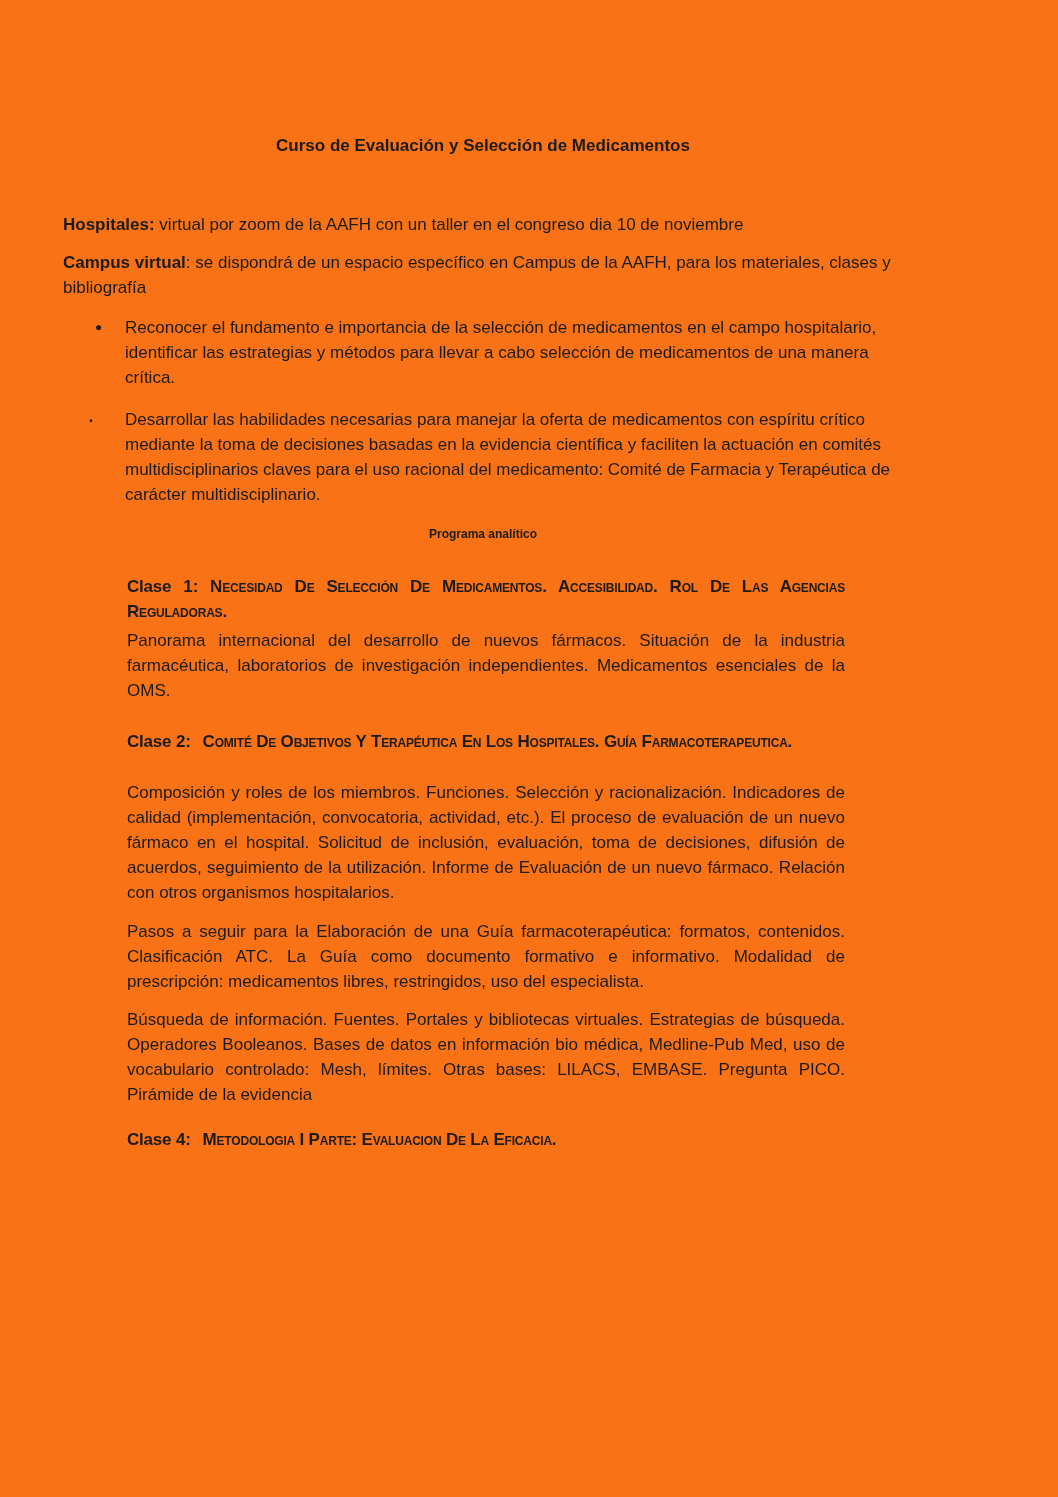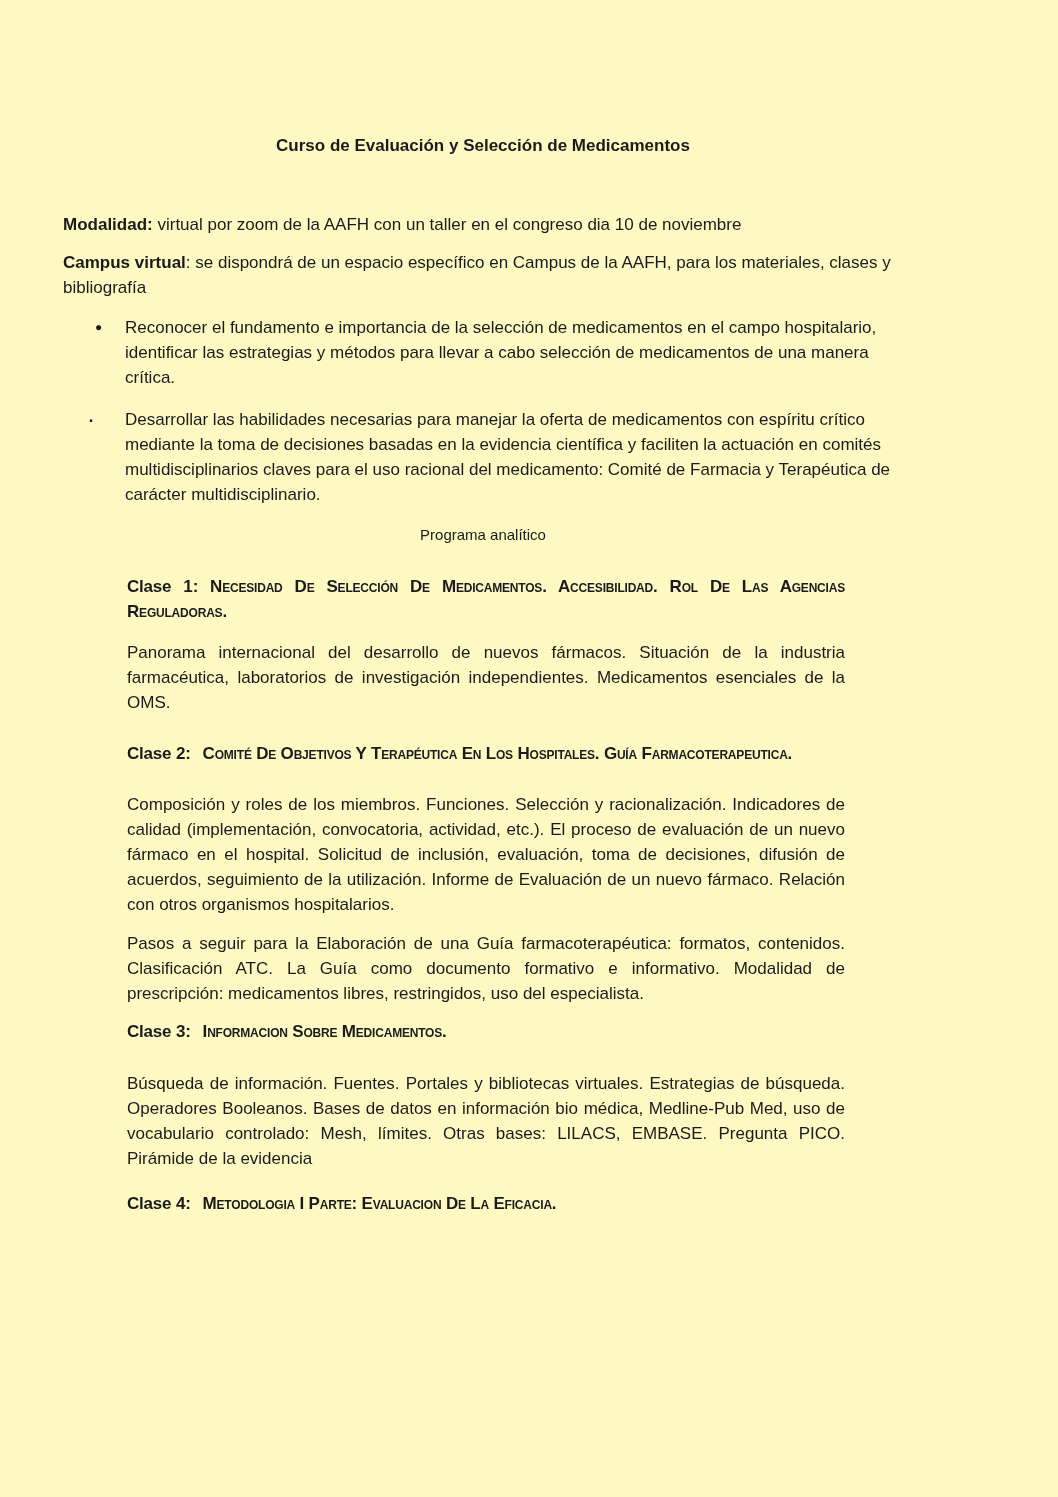--- a/index.html
+++ b/index.html
@@ -5,21 +5,21 @@
   html, body {
     margin: 0;
     padding: 0;
     background: #ffffff;
   }
   .page {
     position: relative;
     width: 1058px;
     height: 1497px;
     box-sizing: border-box;
-    background: #fef9c3;
+    background: #f97316;
     padding: 133px 155px 0 63px;
     font-family: "Liberation Sans", "DejaVu Sans", sans-serif;
     font-size: 17px;
     line-height: 25px;
     color: #1b1b1b;
     overflow: hidden;
   }
   .doc-title {
     font-size: 17px;
     line-height: 25px;
@@ -52,56 +52,56 @@
     font-size: 12px;
     line-height: 21px;
   }
   .marker.dot {
     left: 24px;
     top: -1px;
     font-size: 24px;
     line-height: 25px;
   }
   .program-heading {
-    font-size: 15px;
+    font-size: 12px;
     line-height: 25px;
-    font-weight: 400;
+    font-weight: 700;
     text-align: center;
     margin: 0 0 27px 0;
   }
   .class-title {
     font-weight: 700;
     text-align: justify;
     margin-left: 64px;
     width: 718px;
     letter-spacing: -0.2px;
   }
   .class-title .class-label { padding-right: 12px; }
   .class-title .class-text { font-variant: small-caps; }
   .body-par {
     text-align: justify;
     margin-left: 64px;
     width: 718px;
   }
   .mb14 { margin-bottom: 14px; }
-  .mb18 { margin-bottom: 16px; }
+  .mb18 { margin-bottom: 4px; }
   .mb20 { margin-bottom: 20px; }
   .mb21 { margin-bottom: 21px; }
   .mb23 { margin-bottom: 13px; }
   .mb26 { margin-bottom: 26px; }
   .mb27 { margin-bottom: 27px; }
 </style>
 </head>
 <body>
 
 <div class="page">
 
   <h1 class="doc-title">Curso de Evaluación y Selección de Medicamentos</h1>
 
-  <p class="intro-par"><b class="intro-label">Modalidad:</b><span> virtual por zoom de la AAFH con un taller en el congreso dia 10 de noviembre</span></p>
+  <p class="intro-par"><b class="intro-label">Hospitales:</b><span> virtual por zoom de la AAFH con un taller en el congreso dia 10 de noviembre</span></p>
 
   <p class="intro-par campus"><b class="intro-label">Campus virtual</b><span>: se dispondrá de un espacio específico en Campus de la AAFH, para los materiales, clases y bibliografía</span></p>
 
 
   <div class="bullet-list">
     <div class="bullet-item first">
       <span class="marker disc">●</span>
       <span class="bullet-text">Reconocer el fundamento e importancia de la selección de medicamentos en el campo hospitalario, identificar las estrategias y métodos para llevar a cabo selección de medicamentos de una manera crítica.</span>
     </div>
     <div class="bullet-item second">
@@ -116,19 +116,18 @@
 
   <p class="body-par mb26">Panorama internacional del desarrollo de nuevos fármacos. Situación de la industria farmacéutica, laboratorios de investigación independientes. Medicamentos esenciales de la OMS.</p>
 
 
   <p class="class-title mb26"><span class="class-label">Clase 2:</span><span class="class-text">Comité De Objetivos Y Terapéutica En Los Hospitales. Guía Farmacoterapeutica.</span></p>
 
   <p class="body-par mb14">Composición y roles de los miembros. Funciones. Selección y racionalización. Indicadores de calidad (implementación, convocatoria, actividad, etc.). El proceso de evaluación de un nuevo fármaco en el hospital. Solicitud de inclusión, evaluación, toma de decisiones, difusión de acuerdos, seguimiento de la utilización. Informe de Evaluación de un nuevo fármaco. Relación con otros organismos hospitalarios.</p>
 
   <p class="body-par mb23">Pasos a seguir para la Elaboración de una Guía farmacoterapéutica: formatos, contenidos. Clasificación ATC. La Guía como documento formativo e informativo. Modalidad de prescripción: medicamentos libres, restringidos, uso del especialista.</p>
 
-  <p class="class-title mb27"><span class="class-label">Clase 3:</span><span class="class-text">Informacion Sobre Medicamentos.</span></p>
 
   <p class="body-par mb20">Búsqueda de información. Fuentes. Portales y bibliotecas virtuales. Estrategias de búsqueda. Operadores Booleanos. Bases de datos en información bio médica, Medline-Pub Med, uso de vocabulario controlado: Mesh, límites. Otras bases: LILACS, EMBASE. Pregunta PICO. Pirámide de la evidencia</p>
 
   <p class="class-title"><span class="class-label">Clase 4:</span><span class="class-text">Metodologia I Parte: Evaluacion De La Eficacia.</span></p>
 
 </div>
 
 </body></html>

